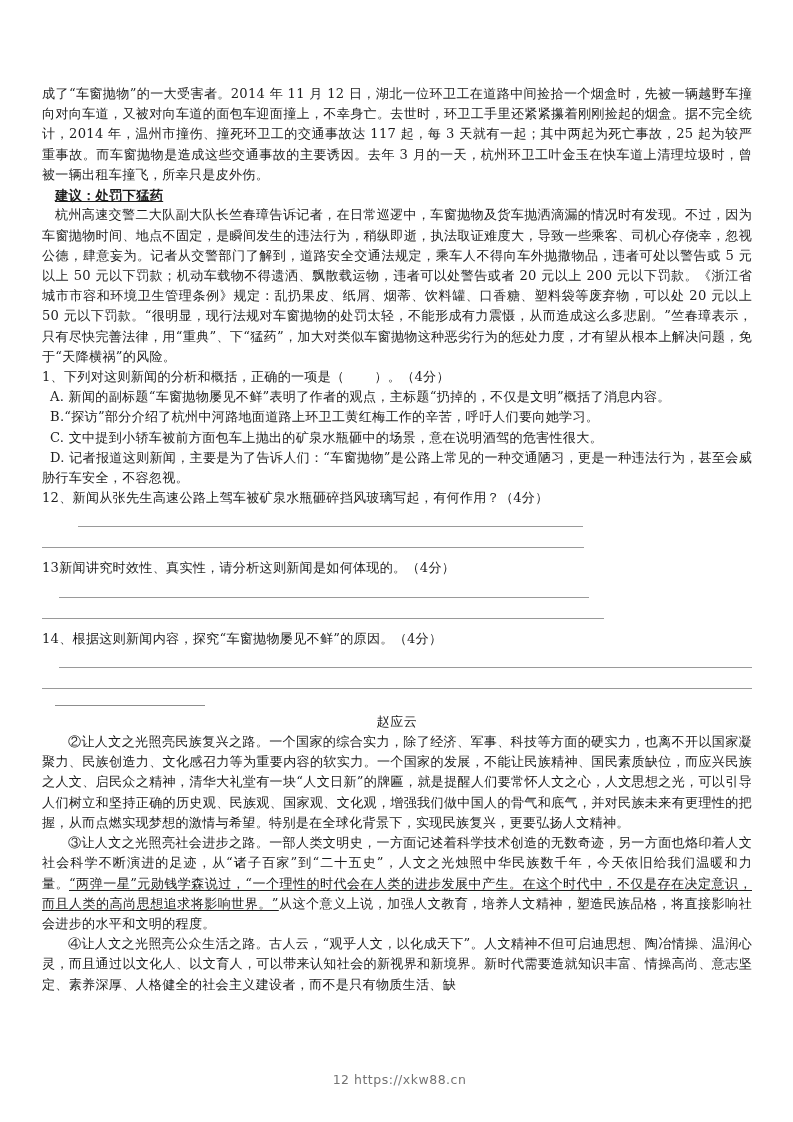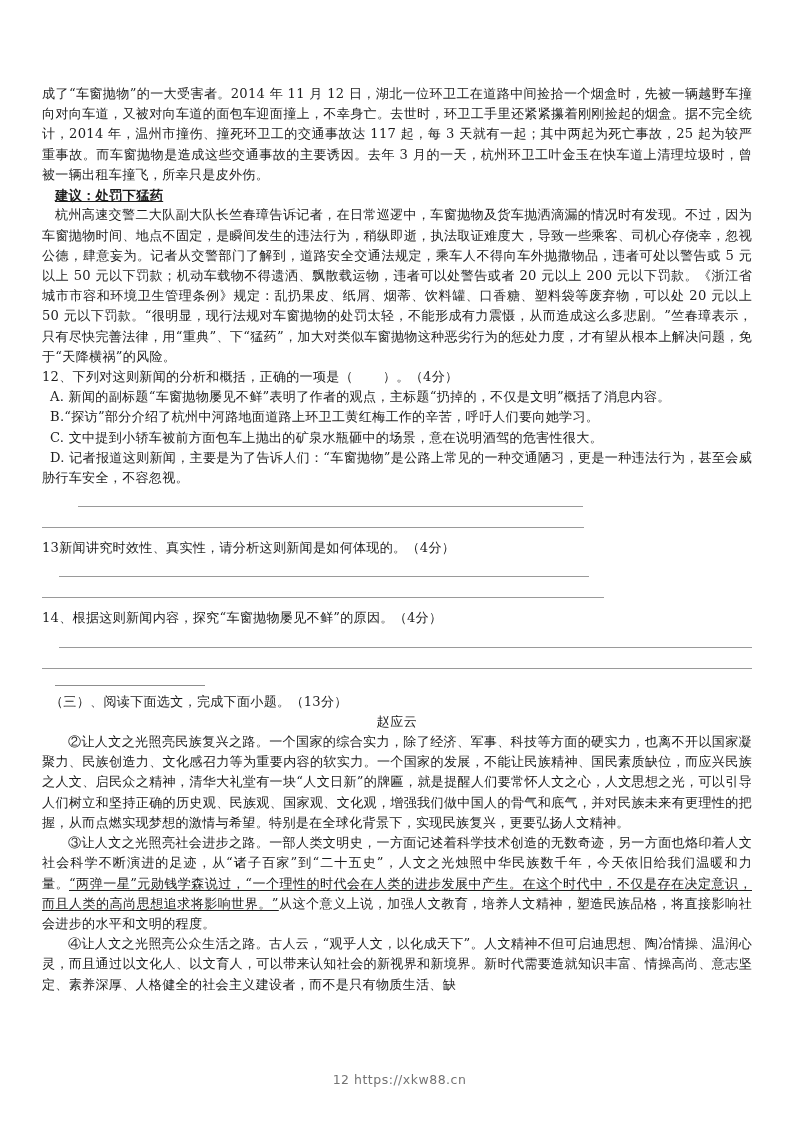--- a/index.html
+++ b/index.html
@@ -114,27 +114,28 @@
 <body>
 
 <div class="page">
 
   <p class="para">成了“车窗抛物”的一大受害者。2014 年 11 月 12 日，湖北一位环卫工在道路中间捡拾一个烟盒时，先被一辆越野车撞向对向车道，又被对向车道的面包车迎面撞上，不幸身亡。去世时，环卫工手里还紧紧攥着刚刚捡起的烟盒。据不完全统计，2014 年，温州市撞伤、撞死环卫工的交通事故达 117 起，每 3 天就有一起；其中两起为死亡事故，25 起为较严重事故。而车窗抛物是造成这些交通事故的主要诱因。去年 3 月的一天，杭州环卫工叶金玉在快车道上清理垃圾时，曾被一辆出租车撞飞，所幸只是皮外伤。</p>
 
   <p class="bold-head">建议：处罚下猛药</p>
 
   <p class="para indent1">杭州高速交警二大队副大队长竺春璋告诉记者，在日常巡逻中，车窗抛物及货车抛洒滴漏的情况时有发现。不过，因为车窗抛物时间、地点不固定，是瞬间发生的违法行为，稍纵即逝，执法取证难度大，导致一些乘客、司机心存侥幸，忽视公德，肆意妄为。记者从交警部门了解到，道路安全交通法规定，乘车人不得向车外抛撒物品，违者可处以警告或 5 元以上 50 元以下罚款；机动车载物不得遗洒、飘散载运物，违者可以处警告或者 20 元以上 200 元以下罚款。《浙江省城市市容和环境卫生管理条例》规定：乱扔果皮、纸屑、烟蒂、饮料罐、口香糖、塑料袋等废弃物，可以处 20 元以上 50 元以下罚款。“很明显，现行法规对车窗抛物的处罚太轻，不能形成有力震慑，从而造成这么多悲剧。”竺春璋表示，只有尽快完善法律，用“重典”、下“猛药”，加大对类似车窗抛物这种恶劣行为的惩处力度，才有望从根本上解决问题，免于“天降横祸”的风险。</p>
 
-  <p class="qline"><span>12、下列对这则新闻的分析和概括，正确的一项是（</span><span class="blank-paren"></span><span>）。（4分）</span></p>
+  <p class="qline"><span>1、下列对这则新闻的分析和概括，正确的一项是（</span><span class="blank-paren"></span><span>）。（4分）</span></p>
 
   <p class="opt">A. 新闻的副标题“车窗抛物屡见不鲜”表明了作者的观点，主标题“扔掉的，不仅是文明”概括了消息内容。</p>
   <p class="opt">B.“探访”部分介绍了杭州中河路地面道路上环卫工黄红梅工作的辛苦，呼吁人们要向她学习。</p>
   <p class="opt">C. 文中提到小轿车被前方面包车上抛出的矿泉水瓶砸中的场景，意在说明酒驾的危害性很大。</p>
   <p class="opt">D. 记者报道这则新闻，主要是为了告诉人们：“车窗抛物”是公路上常见的一种交通陋习，更是一种违法行为，甚至会威胁行车安全，不容忽视。</p>
 
+  <p class="qline">12、新闻从张先生高速公路上驾车被矿泉水瓶砸碎挡风玻璃写起，有何作用？（4分）</p>
   <div class="sp18"></div>
   <hr class="rule" style="margin-left:36px; width:505px;">
   <div class="sp20"></div>
   <hr class="rule" style="margin-left:0px; width:542px;">
 
   <div class="sp10"></div>
 
   <p class="qline">13新闻讲究时效性、真实性，请分析这则新闻是如何体现的。（4分）</p>
   <div class="sp18"></div>
   <hr class="rule" style="margin-left:17px; width:530px;">
@@ -146,21 +147,20 @@
   <p class="qline">14、根据这则新闻内容，探究“车窗抛物屡见不鲜”的原因。（4分）</p>
   <div class="sp18"></div>
   <hr class="rule" style="margin-left:17px; width:693px;">
   <div class="sp20"></div>
   <hr class="rule" style="margin-left:0px; width:710px;">
 
   <div class="sp16"></div>
   <hr class="sep-short" style="margin-left:13px;">
   <div class="sp6"></div>
 
-  <p class="qline" style="text-indent:8px;">（三）、阅读下面选文，完成下面小题。（13分）</p>
 
   <p class="doc-author">赵应云</p>
 
   <p class="para indent2">②让人文之光照亮民族复兴之路。一个国家的综合实力，除了经济、军事、科技等方面的硬实力，也离不开以国家凝聚力、民族创造力、文化感召力等为重要内容的软实力。一个国家的发展，不能让民族精神、国民素质缺位，而应兴民族之人文、启民众之精神，清华大礼堂有一块“人文日新”的牌匾，就是提醒人们要常怀人文之心，人文思想之光，可以引导人们树立和坚持正确的历史观、民族观、国家观、文化观，增强我们做中国人的骨气和底气，并对民族未来有更理性的把握，从而点燃实现梦想的激情与希望。特别是在全球化背景下，实现民族复兴，更要弘扬人文精神。</p>
 
   <p class="para indent2"><span>③让人文之光照亮社会进步之路。一部人类文明史，一方面记述着科学技术创造的无数奇迹，另一方面也烙印着人文社会科学不断演进的足迹，从“诸子百家”到“二十五史”，人文之光烛照中华民族数千年，今天依旧给我们温暖和力量。</span><span class="u">“两弹一星”元勋钱学森说过，“一个理性的时代会在人类的进步发展中产生。在这个时代中，不仅是存在决定意识，而且人类的高尚思想追求将影响世界。”</span><span>从这个意义上说，加强人文教育，培养人文精神，塑造民族品格，将直接影响社会进步的水平和文明的程度。</span></p>
 
   <p class="para indent2">④让人文之光照亮公众生活之路。古人云，“观乎人文，以化成天下”。人文精神不但可启迪思想、陶冶情操、温润心灵，而且通过以文化人、以文育人，可以带来认知社会的新视界和新境界。新时代需要造就知识丰富、情操高尚、意志坚定、素养深厚、人格健全的社会主义建设者，而不是只有物质生活、缺</p>
 
 </div>

